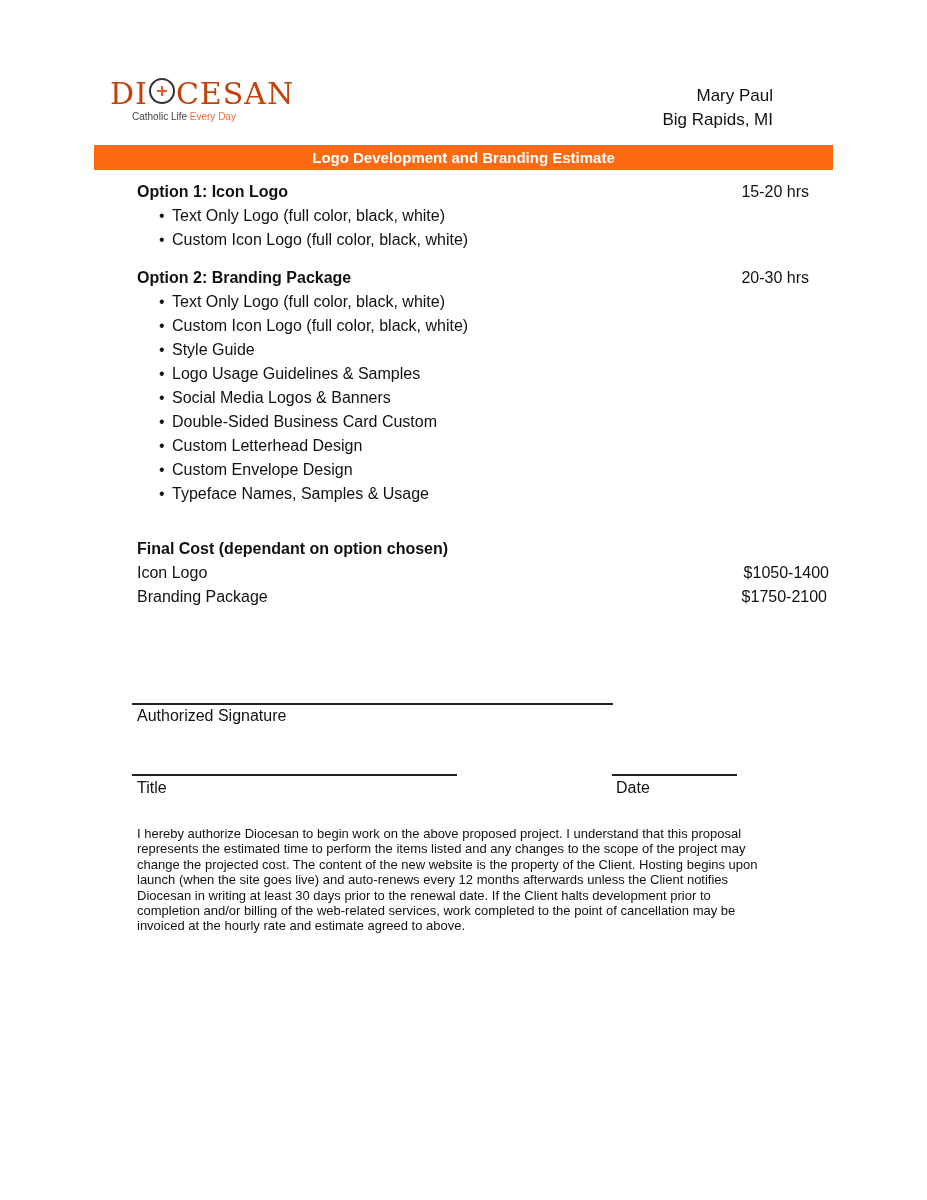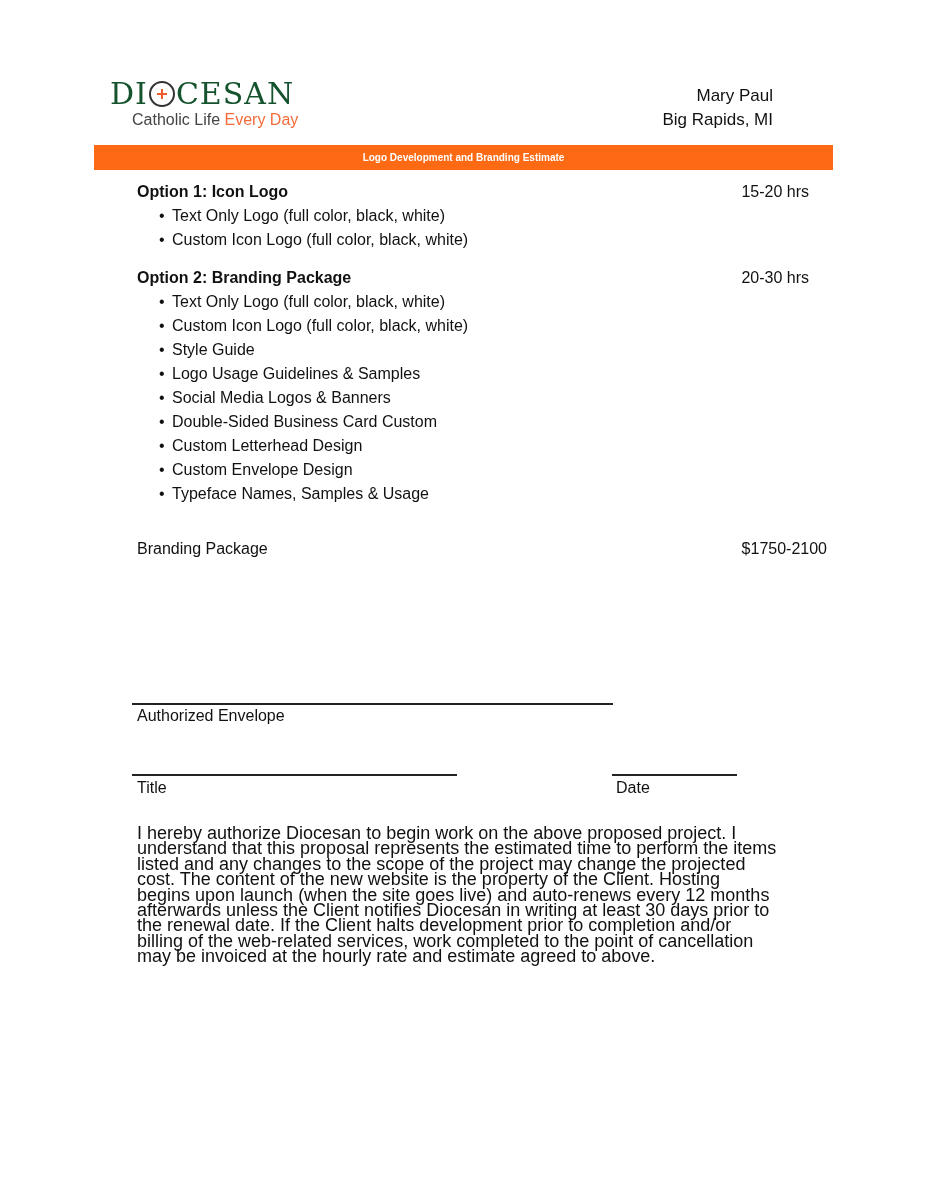--- a/index.html
+++ b/index.html
@@ -1,41 +1,41 @@
 <!DOCTYPE html>
 <html><head>
 <meta charset="utf-8">
 <style>
   html, body { margin: 0; padding: 0; background: #ffffff; }
   body { width: 927px; height: 1200px; position: relative; font-family: "Liberation Sans", sans-serif; color: #111; overflow: hidden; }
   .abs { position: absolute; }
   
   .logo { left: 110px; top: 78px; width: 200px; }
-  .logo-word { font-family: "DejaVu Serif", "Liberation Serif", serif; font-size: 30px; letter-spacing: 1px; color: #14532d; line-height: 32px; white-space: nowrap; display: flex; align-items: center; }
+  .logo-word { font-family: "DejaVu Serif", "Liberation Serif", serif; font-size: 30px; letter-spacing: 1px; color: #c2410c; line-height: 32px; white-space: nowrap; display: flex; }
   .logo-o { display: inline-block; position: relative; width: 26px; height: 26px; border: 2px solid #333; border-radius: 50%; box-sizing: border-box; margin: 0 1px; }
   .logo-o .h, .logo-o .v { position: absolute; background: #ef5a2a; }
   .logo-o .h { left: 6px; right: 6px; top: 50%; height: 2px; margin-top: -1px; }
   .logo-o .v { top: 6px; bottom: 6px; left: 50%; width: 2px; margin-left: -1px; }
-  .logo-tag { font-size: 16px; color: #444; margin-top: 1px; margin-left: 22px; white-space: nowrap; }
+  .logo-tag { font-size: 10px; color: #444; margin-top: 1px; margin-left: 22px; white-space: nowrap; }
   .logo-tag .accent { color: #f36c3a; }
   
   .client { right: 154px; top: 84px; text-align: right; font-size: 17px; line-height: 24px; }
   
-  .banner { left: 94px; top: 145px; width: 739px; height: 25px; background: #fd6a13; color: #fff; font-weight: bold; font-size: 10px; text-align: center; line-height: 25px; }
+  .banner { left: 94px; top: 145px; width: 739px; height: 25px; background: #fd6a13; color: #fff; font-weight: bold; font-size: 15px; text-align: center; line-height: 25px; }
   .section { left: 137px; width: 692px; font-size: 16px; }
   .opt-head { display: flex; justify-content: space-between; font-weight: bold; line-height: 24px; }
   .opt-head .hrs { font-weight: normal; padding-right: 20px; }
   ul.items { list-style: none; margin: 0; padding: 0 0 0 22px; }
   ul.items li { line-height: 24px; display: flex; }
   ul.items li .bullet { width: 13px; display: inline-block; }
   .cost-row { display: flex; justify-content: space-between; line-height: 24px; }
   .cost-title { font-weight: bold; line-height: 24px; }
   .sigline { height: 2px; background: #222; }
   .siglabel { font-size: 16px; }
-  .fine { left: 137px; top: 826px; width: 640px; font-size: 18px; line-height: 15.4px; color: #111; }
+  .fine { left: 137px; top: 826px; width: 640px; font-size: 13px; line-height: 15.4px; color: #111; }
 </style>
 </head>
 <body>
 
 <div class="abs logo">
   <div class="logo-word">
     <span>DI</span>
     <span class="logo-o">
         <span class="h"></span>
         <span class="v"></span>
@@ -110,28 +110,33 @@
         <span>Custom Envelope Design</span>
       </li>
     <li>
         <span class="bullet">•</span>
         <span>Typeface Names, Samples &amp; Usage</span>
       </li>
   </ul>
 </div>
 
 <div class="abs section" style="top:537px;">
+  <div class="cost-title">Final Cost (dependant on option chosen)</div>
+  <div class="cost-row">
+    <span>Icon Logo</span>
+    <span>$1050-1400</span>
+  </div>
   <div class="cost-row">
     <span>Branding Package</span>
     <span style="padding-right:2px;">$1750-2100</span>
   </div>
 </div>
 
 <div class="abs sigline" style="left:132px; top:703px; width:481px;"></div>
-<div class="abs siglabel" style="left:137px; top:707px;">Authorized Envelope</div>
+<div class="abs siglabel" style="left:137px; top:707px;">Authorized Signature</div>
 
 <div class="abs sigline" style="left:132px; top:774px; width:325px;"></div>
 <div class="abs siglabel" style="left:137px; top:779px;text-align:right;">Title</div>
 
 <div class="abs sigline" style="left:612px; top:774px; width:125px;"></div>
 <div class="abs siglabel" style="left:616px; top:779px;">Date</div>
 
 <div class="abs fine">I hereby authorize Diocesan to begin work on the above proposed project. I understand that this proposal represents the estimated time to perform the items listed and any changes to the scope of the project may change the projected cost. The content of the new website is the property of the Client. Hosting begins upon launch (when the site goes live) and auto-renews every 12 months afterwards unless the Client notifies Diocesan in writing at least 30 days prior to the renewal date. If the Client halts development prior to completion and/or billing of the web-related services, work completed to the point of cancellation may be invoiced at the hourly rate and estimate agreed to above.</div>
 
 </body></html>

